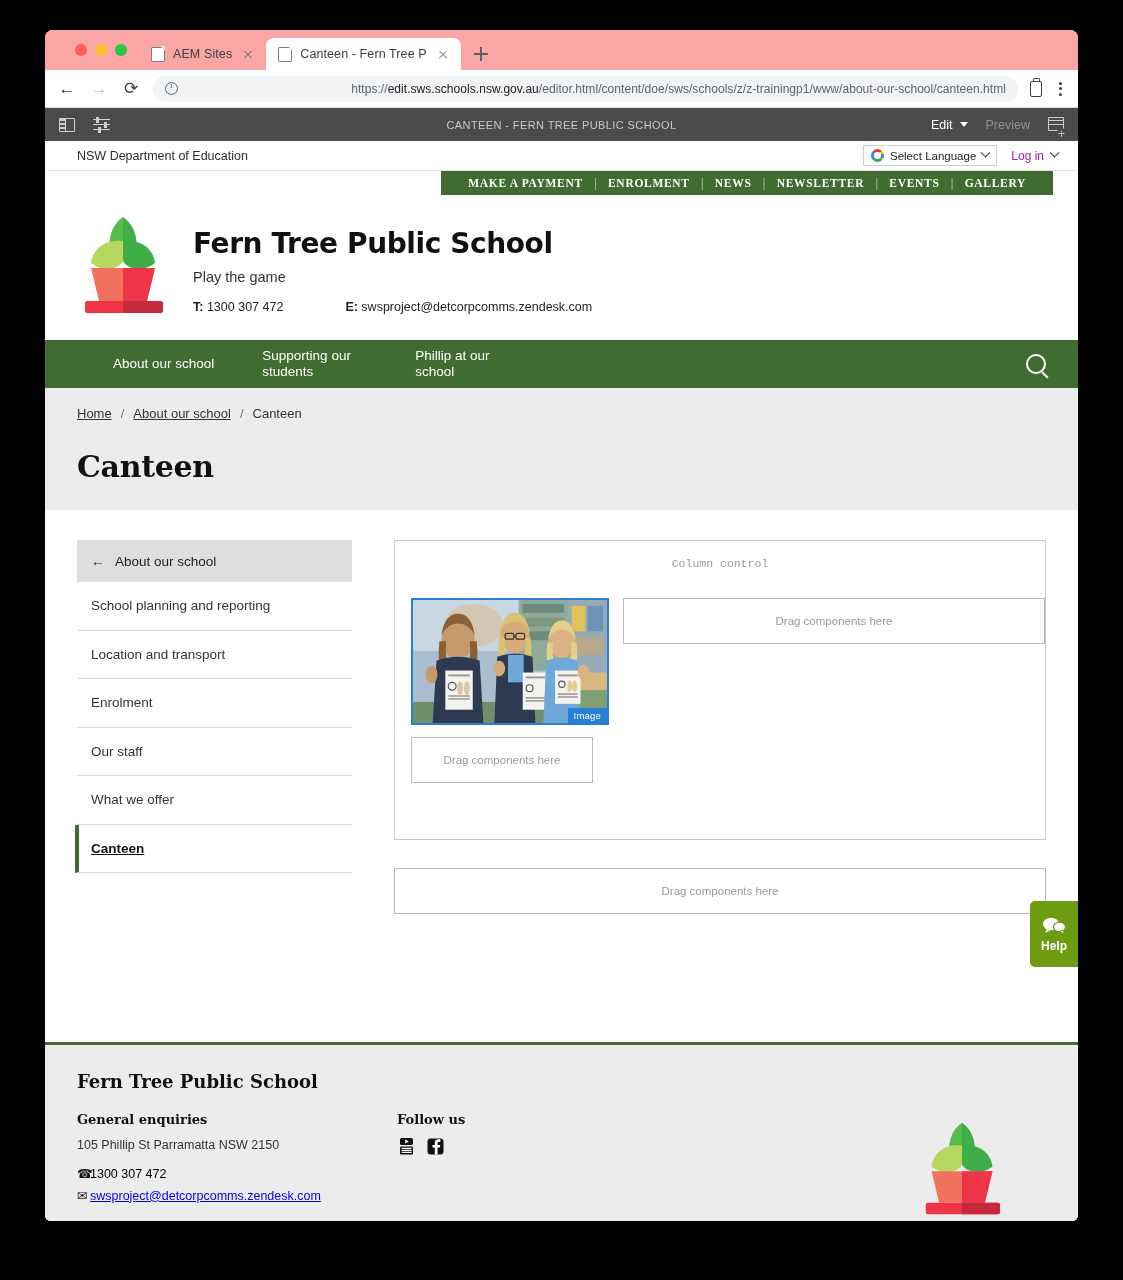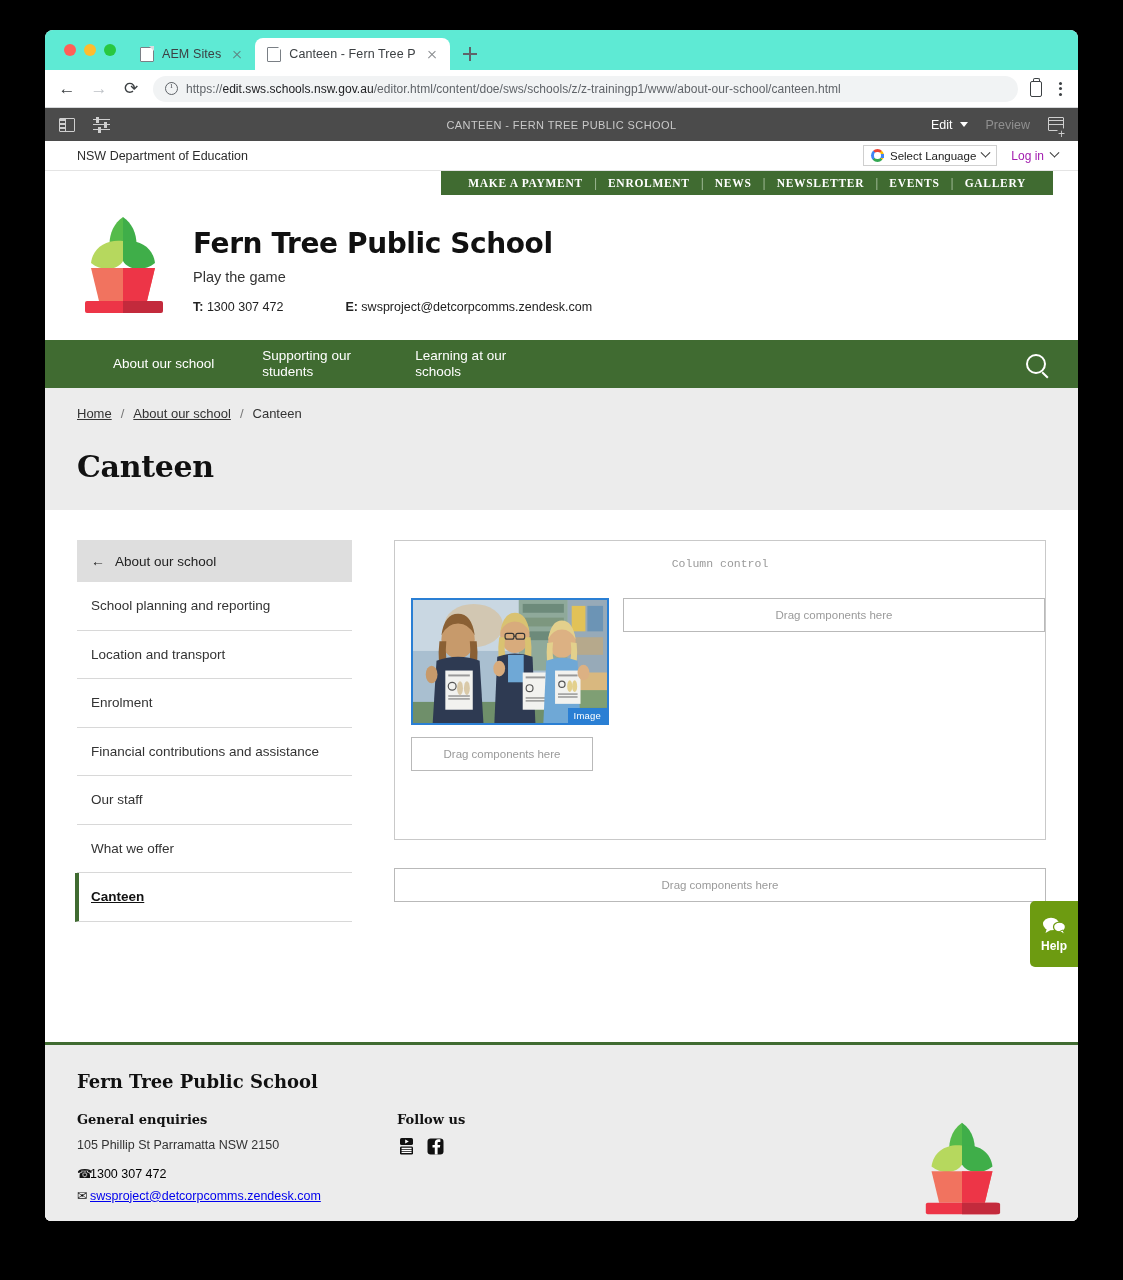--- a/index.html
+++ b/index.html
@@ -17,24 +17,24 @@
     width: 1033px; height: 1191px;
     background: #fff;
     border-radius: 8px 8px 6px 6px;
     overflow: hidden;
     box-shadow: 0 6px 30px rgba(0,0,0,0.45);
   }
 
   
   .tab-strip {
     height: 40px;
-    background: #5eead4;
+    background: #fca5a5;
     display: flex;
     align-items: flex-end;
-    padding-left: 15px;
+    padding-left: 26px;
     position: relative;
   }
   .traffic-lights {
     display: flex; align-items: center; gap: 8px;
     height: 40px; padding: 0 12px 0 4px;
   }
   .light { width: 12px; height: 12px; border-radius: 50%; }
   .light.red { background: #ff5f57; }
   .light.yellow { background: #febc2e; }
   .light.green { background: #28c840; }
@@ -111,20 +111,21 @@
   .nav-btn.disabled { color: #bdc1c6; }
   .omnibox {
     flex: 1 1 auto;
     height: 26px;
     background: #f1f3f4;
     border-radius: 13px;
     display: flex; align-items: center;
     padding: 0 12px;
     gap: 8px;
     margin-left: 4px;
+    justify-content: space-between;
   }
   .info-icon {
     width: 13px; height: 13px; flex:0 0 13px;
     border: 1.2px solid #5f6368; border-radius: 50%;
     position: relative;
   }
   .info-icon::after{
     content:"i"; position:absolute; left:0; right:0; top:-3.2px;
     text-align:center; font-size:9px; color:#5f6368;
     font-family:"Liberation Serif", serif;
@@ -357,21 +358,21 @@
     background:#9fb2c2;
   }
   .image-badge {
     position:absolute; right:0; bottom:0;
     background:#2a7fd4; color:#fff;
     font-size:9.5px; padding: 2px 6px;
     letter-spacing:.2px;
   }
   .dropzone {
     border:1px solid #b9b9b9;
-    height: 34px;
+    height: 46px;
     display:flex; align-items:center; justify-content:center;
     font-size:11.5px; color:#9a9a9a;
   }
   .dz-left { margin-top: 12px; }
   .dz-bottom { margin-top: 0; }
 
   
   .photo { position:absolute; inset:0; }
 
   
@@ -543,21 +544,21 @@
         <div class="contact-row">
           <div><b>T:</b> <span>1300 307 472</span></div>
           <div><b>E:</b> <span>swsproject@detcorpcomms.zendesk.com</span></div>
         </div>
       </div>
     </div>
 
     <div class="main-nav">
       <div class="nav-item">About our school</div>
       <div class="nav-item">Supporting our students</div>
-      <div class="nav-item">Learning at our schools</div>
+      <div class="nav-item">Phillip at our school</div>
       <div class="nav-search"></div>
     </div>
 
     <div class="crumb-band">
       <div class="crumbs">
         <a>Home</a>
         <span class="crumb-sep">/</span>
         <a>About our school</a>
         <span class="crumb-sep">/</span>
         <span>Canteen</span>
@@ -568,21 +569,20 @@
     <div class="body-wrap">
 
       <div class="side-nav">
         <div class="side-head">
           <span class="back-arrow">←</span>
           <span>About our school</span>
         </div>
         <div class="side-item">School planning and reporting</div>
         <div class="side-item">Location and transport</div>
         <div class="side-item">Enrolment</div>
-        <div class="side-item">Financial contributions and assistance</div>
         <div class="side-item">Our staff</div>
         <div class="side-item">What we offer</div>
         <div class="side-item active">Canteen</div>
       </div>
 
       <div class="canvas">
 
         <div class="col-control">
           <div class="col-control-label">Column control</div>
 

